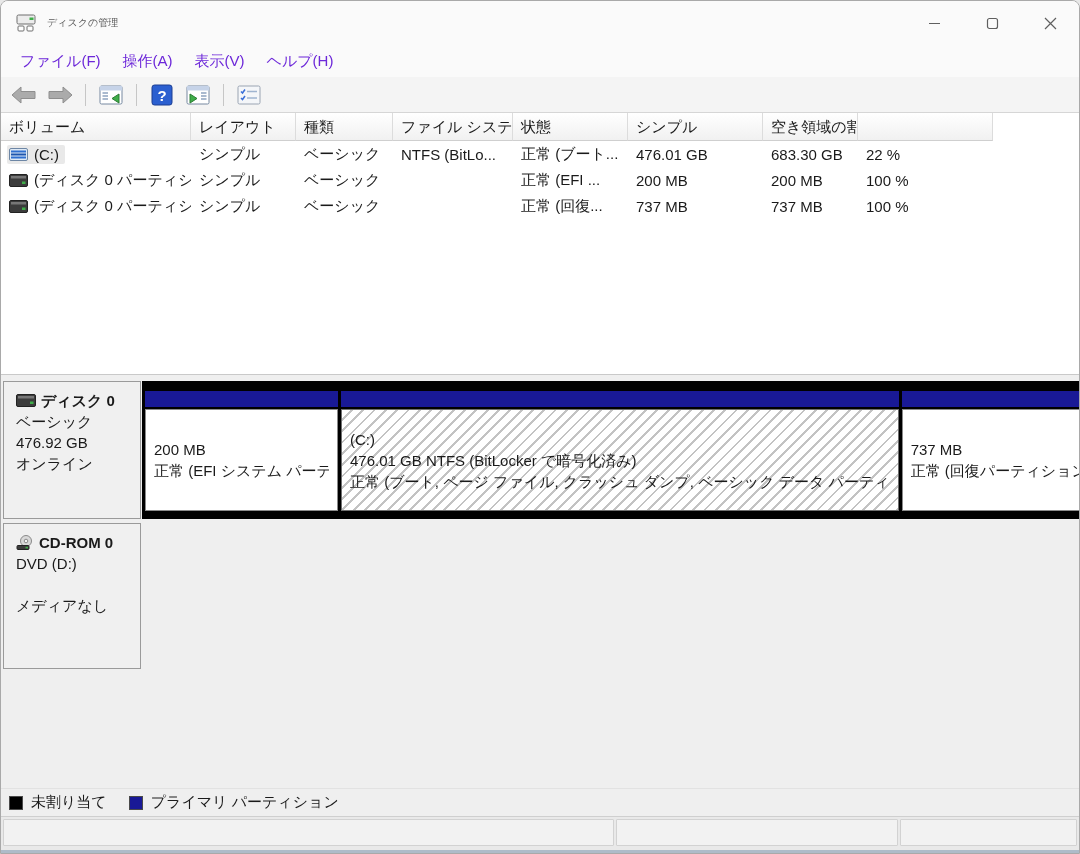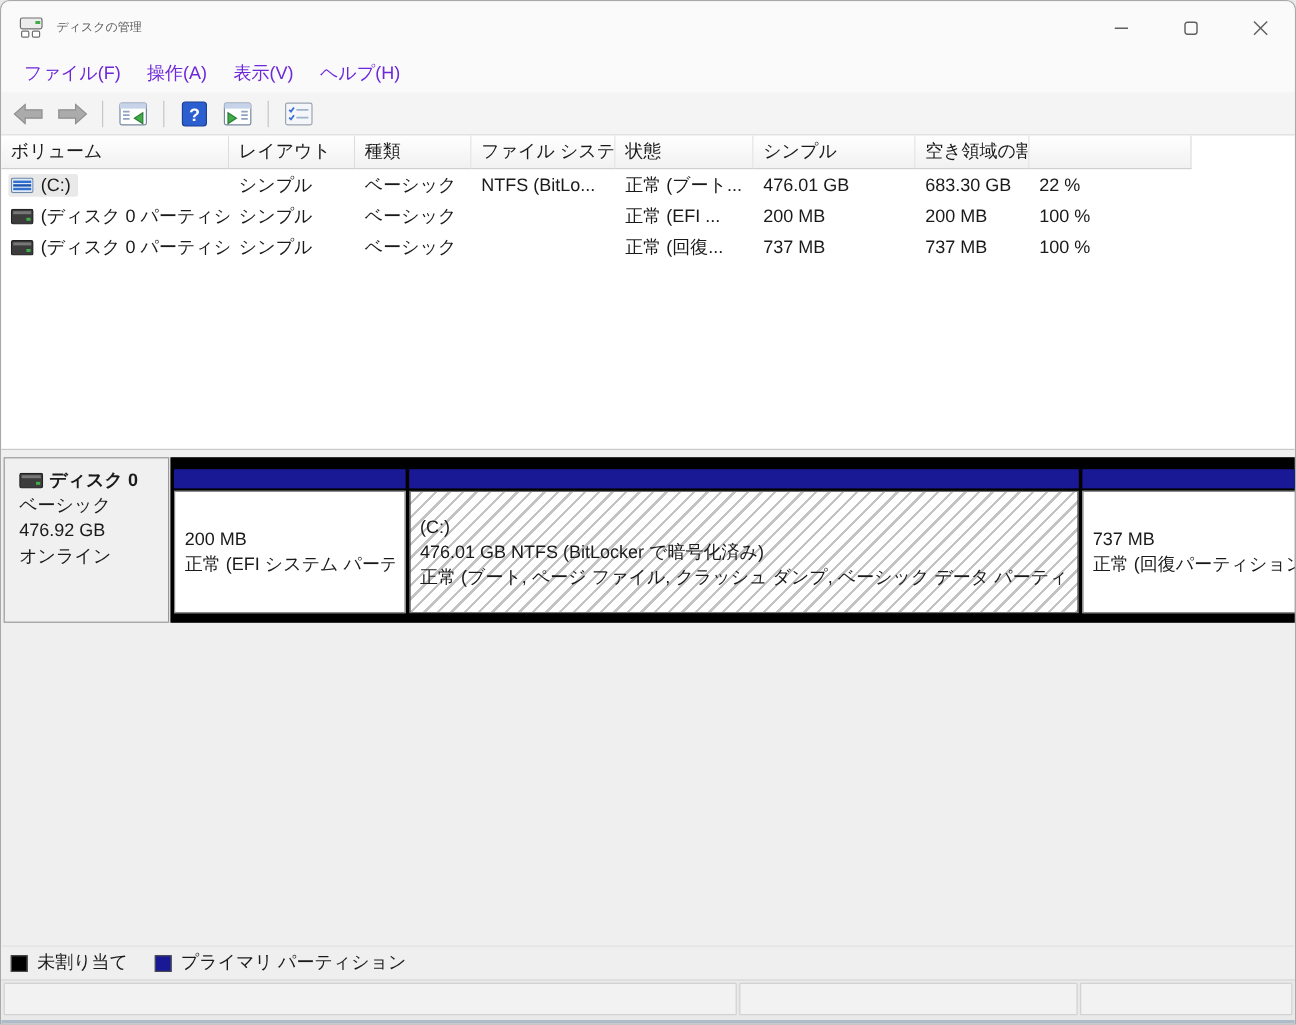--- a/index.html
+++ b/index.html
@@ -289,20 +289,37 @@
         <div class="part p-rec">
           <div class="part-band"></div>
           <div class="part-body">
             <div>737 MB</div>
             <div>正常 (回復パーティション)</div>
           </div>
         </div>
       </div>
     </div>
 
+    <div class="disk-row">
+      <div class="disk-info cdrom-info">
+        <div class="disk-name">
+          <svg width="18" height="16" viewBox="0 0 18 16">
+            <circle cx="10" cy="6" r="5.5" fill="#d9d9d9" stroke="#8a8a8a"></circle>
+            <circle cx="10" cy="6" r="1.8" fill="#f5f5f5" stroke="#8a8a8a"></circle>
+            <rect x="1" y="10.5" width="12" height="4" rx="1" fill="#3c3c3c" stroke="#222"></rect>
+            <rect x="9.5" y="11.8" width="2.5" height="1.6" fill="#3fae49"></rect>
+          </svg>
+          <span>CD-ROM 0</span>
+        </div>
+        <div>DVD (D:)</div>
+        <div>&nbsp;</div>
+        <div>メディアなし</div>
+      </div>
+      <div class="cdrom-strip"></div>
+    </div>
 
     <div class="legend">
       <span class="legend-entry">
         <span class="swatch black"></span>
         <span>未割り当て</span>
       </span>
       <span class="legend-entry">
         <span class="swatch navy"></span>
         <span>プライマリ パーティション</span>
       </span>

